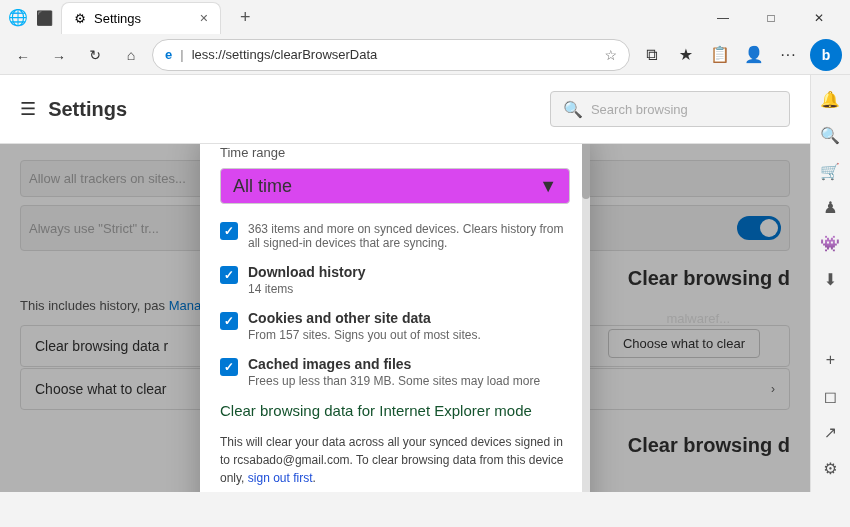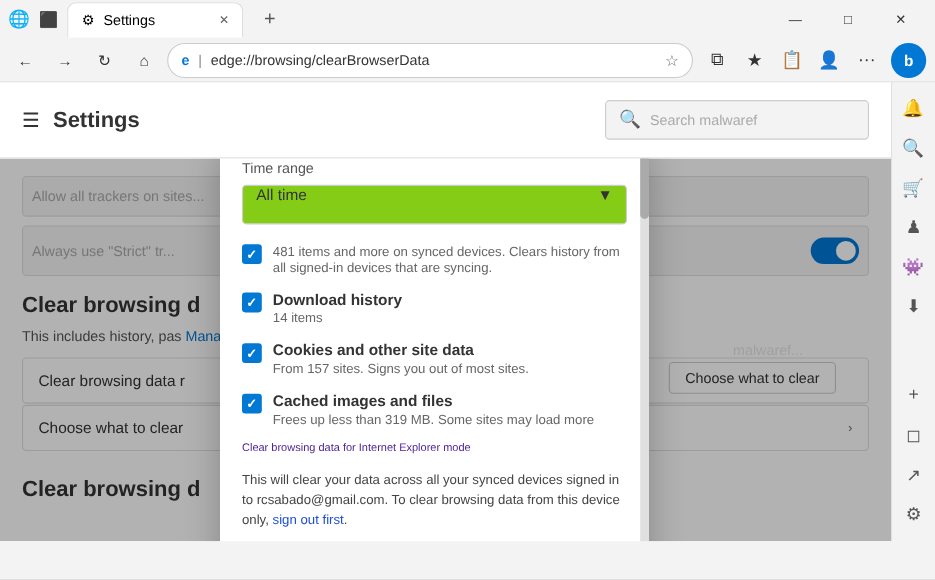--- a/index.html
+++ b/index.html
@@ -79,21 +79,21 @@
       display: flex; align-items: center;
       background: #f3f3f3; border: 1px solid #ccc; border-radius: 4px;
       padding: 0 12px; height: 36px; gap: 8px; width: 240px;
       position: absolute; right: 20px; top: 16px;
     }
     .blurred-row {
       background: #f5f5f5; border-radius: 4px; padding: 10px 8px;
       margin-bottom: 8px; font-size: 13px; color: #555; border: 1px solid #e0e0e0;
     }
     .blurred-text { color: #aaa; font-size: 13px; }
-    .section-title { font-size: 20px; font-weight: 600; color: #333; margin-bottom: 8px; }
+    .section-title { font-size: 20px; font-weight: 600; color: #333; margin-bottom: 8px; text-align: right; }
     .section-desc { font-size: 13px; color: #555; margin-bottom: 12px; }
     .settings-row {
       display: flex; align-items: center; border: 1px solid #e0e0e0;
       border-radius: 4px; padding: 12px 14px; margin-bottom: 1px;
       background: white; cursor: pointer; justify-content: space-between;
     }
     .settings-row-label { font-size: 14px; color: #333; }
     .choose-btn {
       background: white; border: 1px solid #ccc; border-radius: 4px;
       padding: 6px 14px; font-size: 13px; cursor: pointer; color: #333;
@@ -119,34 +119,34 @@
     }
     .modal {
       background: white; border-radius: 8px; width: 390px; margin-top: 0px;
       box-shadow: 0 8px 32px rgba(0,0,0,0.25); overflow: hidden;
       position: absolute; top: -15px; left: 200px;
     }
     .modal-content { padding: 0 20px 20px; }
     .time-range-label { font-size: 13px; color: #555; margin-bottom: 8px; padding-top: 16px; }
     .time-range-select {
       width: 100%; height: 36px; border: 1px solid #ccc; border-radius: 4px;
-      padding: 0 12px; font-size: 14px; color: #333; background: #84cc16;
-      display: flex; align-items: flex-start; justify-content: space-between;
+      padding: 0 12px; font-size: 18px; color: #333; background: #d946ef;
+      display: flex; align-items: center; justify-content: space-between;
       cursor: pointer; margin-bottom: 16px;
     }
     .checkbox-item { display: flex; align-items: flex-start; gap: 10px; margin-bottom: 14px; }
     .checkbox {
       width: 18px; height: 18px; background: #0078d4; border-radius: 3px;
       display: flex; align-items: center; justify-content: center;
       flex-shrink: 0; margin-top: 2px; cursor: pointer;
     }
     .checkbox-check { color: white; font-size: 12px; font-weight: bold; }
     .checkbox-label { font-weight: 600; font-size: 14px; color: #333; }
     .checkbox-desc { font-size: 12px; color: #666; margin-top: 2px; }
-    .ie-link { color: #4c1d95; text-decoration: none; font-size: 10px; display: block; margin-bottom: 14px; }
+    .ie-link { color: #14532d; text-decoration: none; font-size: 15px; display: block; margin-bottom: 14px; }
     .sync-notice { font-size: 12px; color: #444; line-height: 1.5; margin-bottom: 16px; }
     .sync-link { color: #1d4ed8; text-decoration: none; }
 
     
     .toggle {
       width: 44px; height: 24px; background: #0078d4; border-radius: 12px;
       position: relative; cursor: pointer;
     }
     .toggle-knob {
       position: absolute; right: 3px; top: 3px;
@@ -186,42 +186,42 @@
 </div>
 
 <div class="addressbar">
   <button class="nav-btn">←</button>
   <button class="nav-btn">→</button>
   <button class="nav-btn">↻</button>
   <button class="nav-btn">⌂</button>
   <div class="address-field">
     <span style="color:#0078d4; font-weight:bold; font-size:13px;">e</span>
     <span style="color:#888; font-size:13px;">|</span>
-    <span class="address-text">edge://browsing/clearBrowserData</span>
+    <span class="address-text">less://settings/clearBrowserData</span>
     <span class="address-icon">☆</span>
   </div>
   <div class="toolbar-icons">
     <button class="toolbar-icon">⧉</button>
     <button class="toolbar-icon">★</button>
     <button class="toolbar-icon">📋</button>
     <button class="toolbar-icon">👤</button>
     <button class="toolbar-icon">···</button>
   </div>
   <button class="copilot-btn">b</button>
 </div>
 
 <div class="main-area">
   <div class="settings-sidebar">
 
     <div class="settings-header">
       <span class="hamburger">☰</span>
       <span class="settings-title">Settings</span>
       <div class="settings-search" style="position:static; margin-left: auto;">
         <span>🔍</span>
-        <span style="color:#aaa; font-size:13px;">Search malwaref</span>
+        <span style="color:#aaa; font-size:13px;">Search browsing</span>
       </div>
     </div>
 
     <div class="settings-bg">
 
       <div class="blurred-row">
         <span class="blurred-text">Allow all trackers on sites...</span>
       </div>
       <div class="blurred-row" style="display:flex; justify-content:space-between; align-items:center;">
         <span class="blurred-text">Always use "Strict" tr...</span>
@@ -268,21 +268,21 @@
             <div class="time-range-select">
               <span>All time</span>
               <span>▼</span>
             </div>
 
             <div class="checkbox-item">
               <div class="checkbox">
                 <span class="checkbox-check">✓</span>
               </div>
               <div>
-                <div class="checkbox-desc">481 items and more on synced devices. Clears history from all signed-in devices that are syncing.</div>
+                <div class="checkbox-desc">363 items and more on synced devices. Clears history from all signed-in devices that are syncing.</div>
               </div>
             </div>
 
             <div class="checkbox-item">
               <div class="checkbox">
                 <span class="checkbox-check">✓</span>
               </div>
               <div>
                 <div class="checkbox-label">Download history</div>
                 <div class="checkbox-desc">14 items</div>

